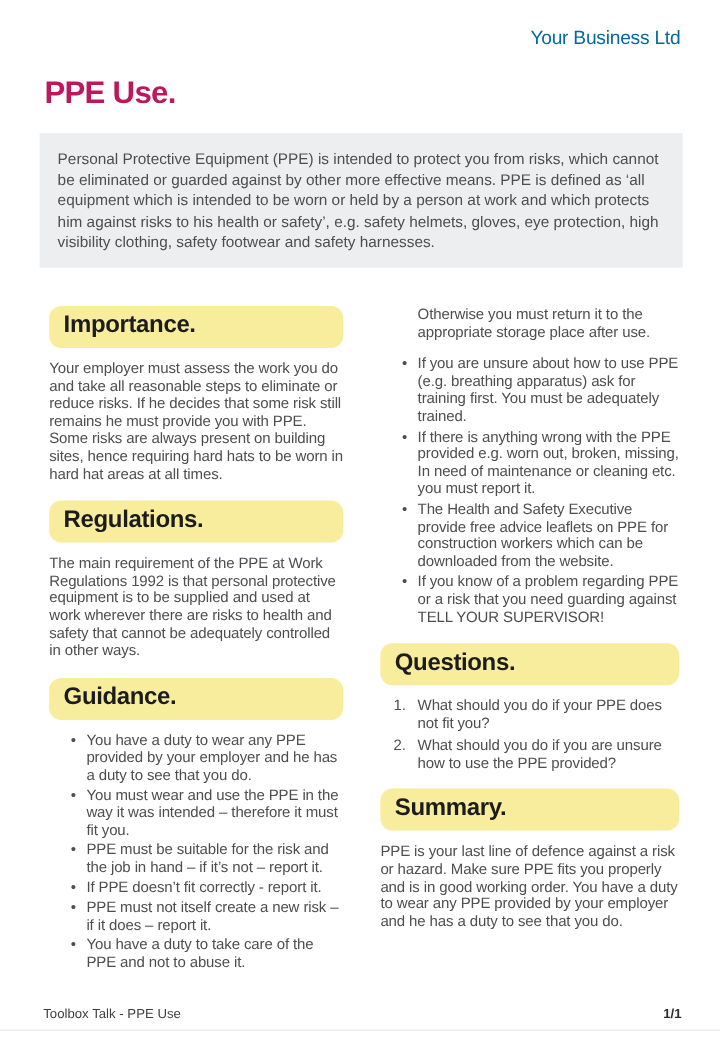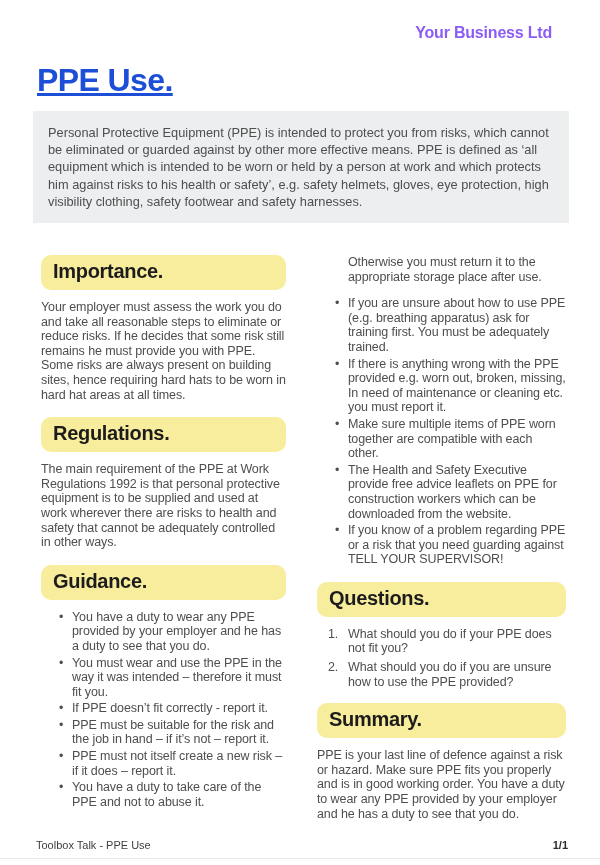--- a/index.html
+++ b/index.html
@@ -1,26 +1,26 @@
 <!DOCTYPE html>
 <html><head>
 <meta charset="utf-8">
 <style>
   html,body { margin:0; padding:0; background:#fff; }
   .page {
     position:relative; width:600px; height:865px; background:#ffffff;
     font-family:"Liberation Sans", sans-serif; overflow:hidden;
   }
   .brand {
-    position:absolute; top:24px; right:48px;
-    font-size:16px; font-weight:700; color:#8b5cf6; letter-spacing:-0.2px;
+    position:absolute; top:24px; right:33px;
+    font-size:16px; font-weight:400; color:#0369a1; letter-spacing:-0.2px;
   }
   .doc-title {
     position:absolute; top:62px; left:37px;
-    font-size:32px; font-weight:800; color:#1d4ed8; letter-spacing:-0.6px;text-decoration:underline;
+    font-size:26px; font-weight:800; color:#be185d; letter-spacing:-0.6px;
   }
   .intro-box {
     position:absolute; top:111px; left:33px; width:536px; box-sizing:border-box;
     background:#eceeef; padding:13px 16px 13px 15px;
     font-size:12.8px; line-height:17.2px; color:#4e4e4e;
   }
   .columns {
     position:absolute; top:255px; left:41px; width:525px;
     display:flex; gap:31px; align-items:flex-start;
   }
@@ -88,37 +88,36 @@
       <div class="section">
         <div class="bar-heading">Regulations.</div>
         <p class="body-text">The main requirement of the PPE at Work Regulations 1992 is that personal protective equipment is to be supplied and used at work wherever there are risks to health and safety that cannot be adequately controlled in other ways.</p>
       </div>
 
       <div class="section">
         <div class="bar-heading">Guidance.</div>
         <ul class="bullets">
           <li>You have a duty to wear any PPE provided by your employer and he has a duty to see that you do.</li>
           <li>You must wear and use the PPE in the way it was intended – therefore it must fit you.</li>
+          <li>PPE must be suitable for the risk and the job in hand – if it’s not – report it.</li>
           <li>If PPE doesn’t fit correctly - report it.</li>
-          <li>PPE must be suitable for the risk and the job in hand – if it’s not – report it.</li>
           <li>PPE must not itself create a new risk – if it does – report it.</li>
           <li>You have a duty to take care of the PPE and not to abuse it.</li>
         </ul>
       </div>
 
     </div>
 
     <div class="col-right">
 
       <p class="continuation">Otherwise you must return it to the appropriate storage place after use.</p>
 
       <ul class="bullets" style="margin-top:1px; margin-bottom:15px;">
         <li>If you are unsure about how to use PPE (e.g. breathing apparatus) ask for training first. You must be adequately trained.</li>
         <li>If there is anything wrong with the PPE provided e.g. worn out, broken, missing, In need of maintenance or cleaning etc. you must report it.</li>
-        <li>Make sure multiple items of PPE worn together are compatible with each other.</li>
         <li>The Health and Safety Executive provide free advice leaflets on PPE for construction workers which can be downloaded from the website.</li>
         <li>If you know of a problem regarding PPE or a risk that you need guarding against TELL YOUR SUPERVISOR!</li>
       </ul>
 
       <div class="section">
         <div class="bar-heading">Questions.</div>
         <ol class="numbers">
           <li>What should you do if your PPE does not fit you?</li>
           <li>What should you do if you are unsure how to use the PPE provided?</li>
         </ol>

